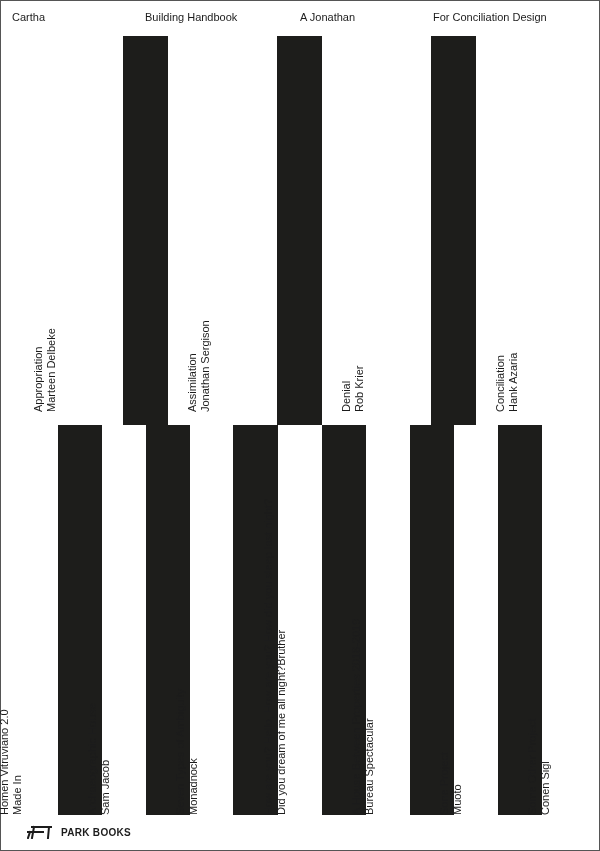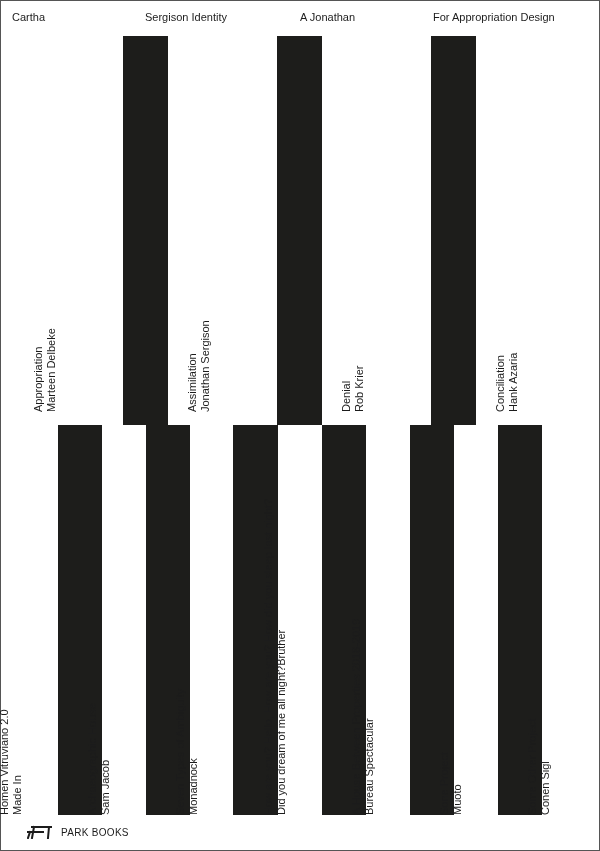--- a/index.html
+++ b/index.html
@@ -9,31 +9,31 @@
     }
     .frame { position: absolute; left: 0; top: 0; width: 598px; height: 849px; border: 1px solid #555; box-sizing: content-box; pointer-events: none; }
     .hdr { position: absolute; top: 11px; font-size: 11px; letter-spacing: 0px; }
     .bar { position: absolute; background: #1d1d1b; }
     .vt {
       position: absolute; font-size: 11px; line-height: 13px;
       transform: rotate(-90deg); transform-origin: left bottom; white-space: nowrap;
     }
     .vt span { display: block; }
     .logo { position: absolute; left: 27px; top: 825px; display: flex; align-items: center; gap: 8px; }
-    .logo-text { font-size: 10px; font-weight: normal; letter-spacing: 0.3px; }
+    .logo-text { font-size: 10px; font-weight: bold; letter-spacing: 0.3px; }
   </style>
 </head>
 <body>
 
 <div class="frame"></div>
 
 <div class="hdr" style="left:12px">Cartha</div>
-<div class="hdr" style="left:145px">Sergison Identity</div>
+<div class="hdr" style="left:145px">Building Handbook</div>
 <div class="hdr" style="left:300px">A Jonathan</div>
-<div class="hdr" style="left:433px">For Appropriation Design</div>
+<div class="hdr" style="left:433px">For Conciliation Design</div>
 
 <div class="bar" style="left:123px;top:36px;width:45px;height:389px"></div>
 <div class="bar" style="left:277px;top:36px;width:45px;height:389px"></div>
 <div class="bar" style="left:431px;top:36px;width:45px;height:389px"></div>
 
 <div class="bar" style="left:58px;top:425px;width:44px;height:390px"></div>
 <div class="bar" style="left:146px;top:425px;width:44px;height:390px"></div>
 <div class="bar" style="left:233px;top:425px;width:45px;height:390px"></div>
 <div class="bar" style="left:322px;top:425px;width:44px;height:390px"></div>
 <div class="bar" style="left:410px;top:425px;width:44px;height:390px"></div>

